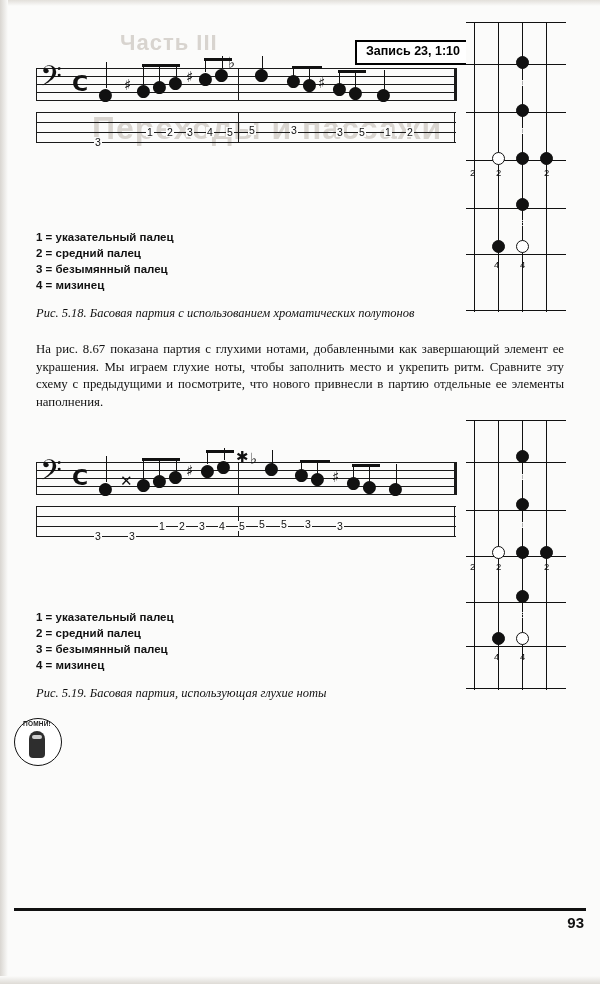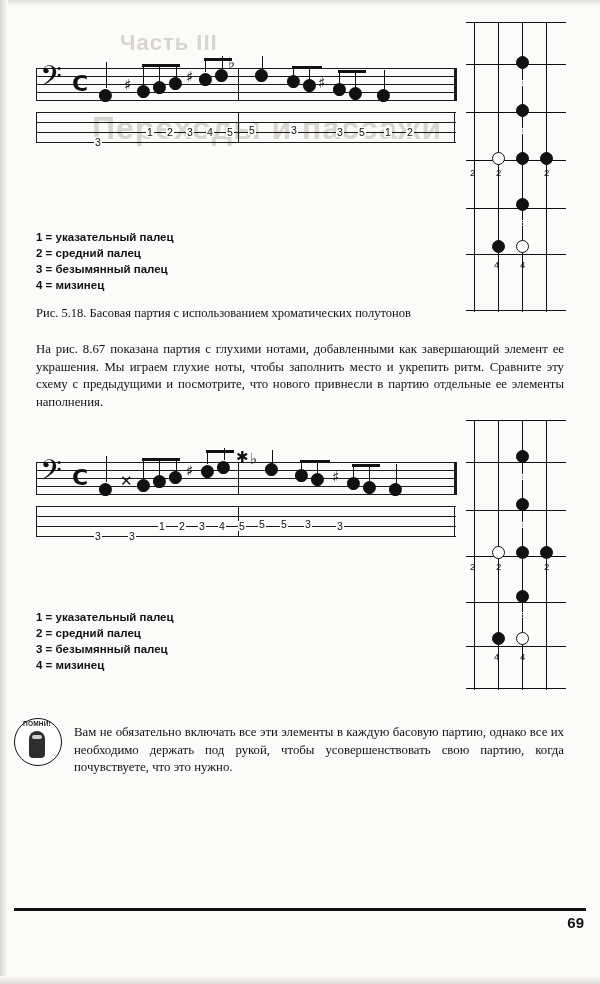--- a/index.html
+++ b/index.html
@@ -177,20 +177,21 @@
   }
   #legend-1 { top: 229px; }
   #legend-2 { top: 609px; }
   .legend div { white-space: nowrap; }
 
   
   .caption {
     position: absolute;
     left: 36px;
     font-family: "Liberation Serif", serif;
+    font-style: italic;
     font-size: 12.5px;
     color: #111;
     white-space: nowrap;
   }
   #caption-1 { top: 306px; }
   #caption-2 { top: 686px; }
 
   
   .para {
     position: absolute;
@@ -329,20 +330,21 @@
 
 <div class="page">
 
   <div class="edge-t"></div>
   <div class="edge-l"></div>
   <div class="edge-b"></div>
 
   <div class="ghost-title ghost-part">Часть III</div>
   <div class="ghost-title ghost-sub">Переходы и пассажи</div>
 
+  <div class="track-label" id="track-1">Запись 23, 1:10</div>
 
   <div class="staff-block" id="staff-block-1">
     <div class="staff">
       <div class="line l0"></div>
         <div class="line l1"></div>
         <div class="line l2"></div>
         <div class="line l3"></div>
         <div class="line l4"></div>
       <div class="barline" style="left:0px;"></div>
       <div class="barline" style="left:202px;"></div>
@@ -519,20 +521,21 @@
     </div>
   </div>
 
   <div class="legend" id="legend-2">
     <div>1 = указательный палец</div>
     <div>2 = средний палец</div>
     <div>3 = безымянный палец</div>
     <div>4 = мизинец</div>
   </div>
 
+  <div class="caption" id="caption-2">Рис. 5.19. Басовая партия, использующая глухие ноты</div>
 
   <div class="fretboard" id="fretboard-2">
     <div class="fb-string" style="left:8px;"></div>
     <div class="fb-string" style="left:32px;"></div>
     <div class="fb-string" style="left:56px;"></div>
     <div class="fb-string" style="left:80px;"></div>
     <div class="fb-fret" style="top:0px;"></div>
     <div class="fb-fret" style="top:42px;"></div>
     <div class="fb-fret" style="top:90px;"></div>
     <div class="fb-fret" style="top:136px;"></div>
@@ -555,18 +558,17 @@
     <div class="fb-dot open" style="left:50px; top:212px;"></div>
     <div class="fb-num" style="left:28px; top:232px;">4</div>
     <div class="fb-num" style="left:54px; top:232px;">4</div>
   </div>
 
   <div class="note-icon">
     <div class="ring"></div>
     <div class="cap">ПОМНИ!</div>
     <div class="finger"></div>
   </div>
-  <div class="para" id="para-2">Вам не обязательно включать все эти элементы в каждую басовую партию, однако все их необходимо держать под рукой, чтобы усовершенствовать свою партию, когда почувствуете, что это нужно.</div>
 
   <div class="footer-rule"></div>
-  <div class="footer-right">69</div>
+  <div class="footer-right">93</div>
 
 </div>
 
 </body></html>

